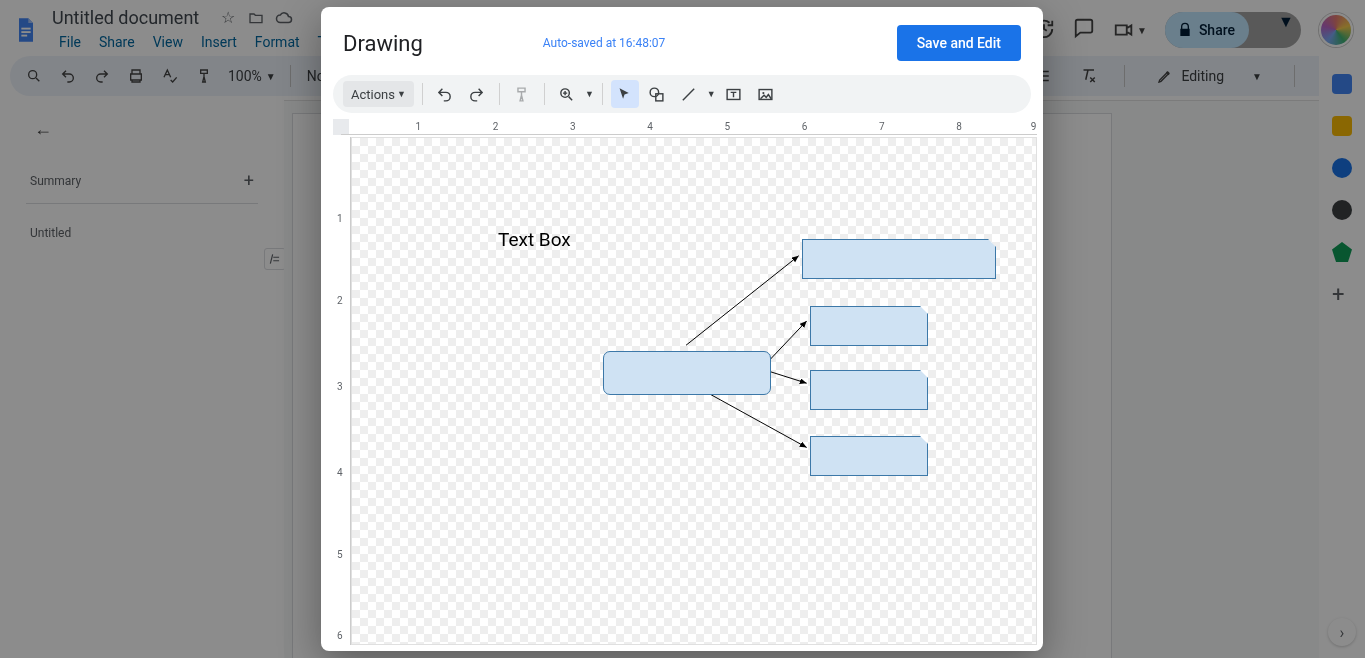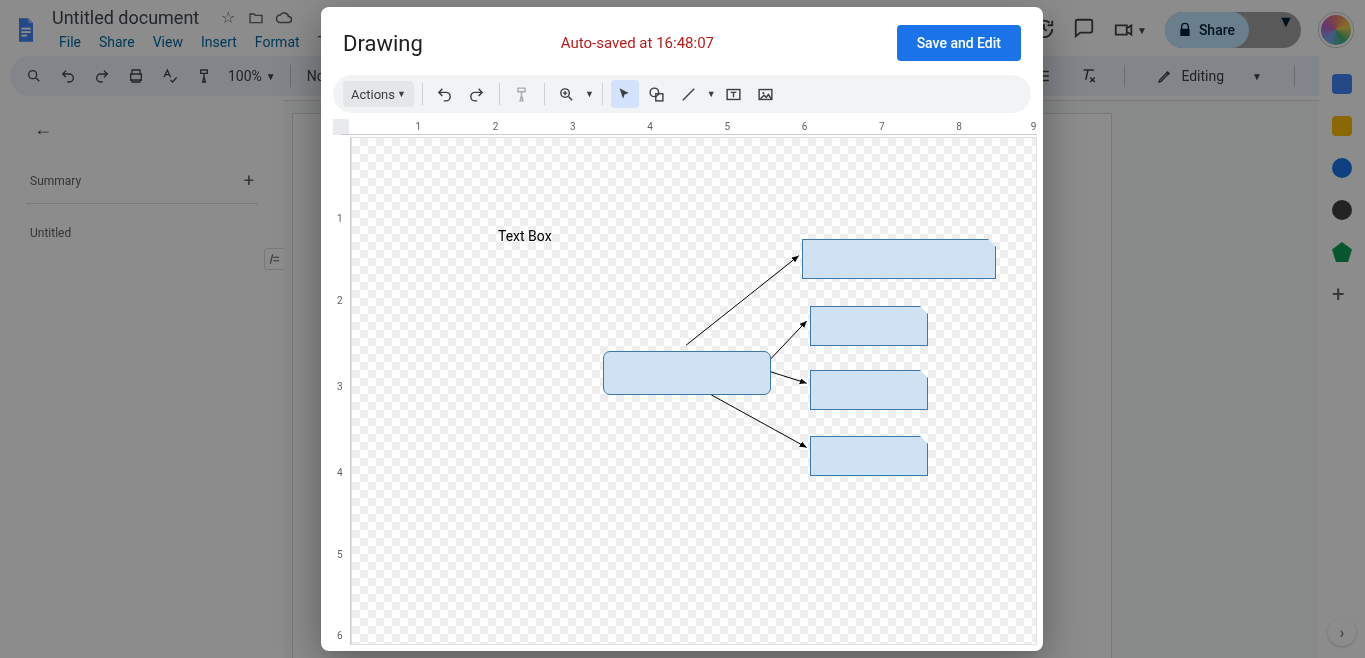--- a/index.html
+++ b/index.html
@@ -51,23 +51,23 @@
   .ric.keep { background:#fbbc04;}
   .ric.task { background:#1a73e8; border-radius:50%;}
   .ric.cont { background:#3c4043; border-radius:50%;}
   .ric.maps { background:#0f9d58; clip-path:polygon(50% 0,100% 38%,80% 100%,20% 100%,0 38%);}
   .ric.plus { color:#5f6368; font-size:22px; line-height:1; background:none;}
   .rail-expand { position:absolute; bottom:12px; width:28px; height:28px; border-radius:50%; background:#fff; box-shadow:0 1px 3px rgba(0,0,0,.2); display:flex; align-items:center; justify-content:center; color:#5f6368;}
 
 
   
   .modal { position:absolute; left:321px; top:7px; width:722px; height:644px; background:#fff; border-radius:8px; box-shadow:0 12px 40px rgba(0,0,0,.35); display:flex; flex-direction:column; overflow:hidden;}
-  .modal-header { display:flex; align-items:center; padding:18px 22px 14px; gap:18px;}
+  .modal-header { display:flex; align-items:center; padding:18px 22px 14px; }
   .modal-title { font-size:22px; color:#202124;}
-  .autosave { font-size:15px; color:#b91c1c; margin-left:120px;}
+  .autosave { font-size:12px; color:#3b82f6; margin-left:120px;}
   .save-close { margin-left:auto; background:#1a73e8; color:#fff; border:none; height:36px; padding:0 20px; border-radius:4px; font-size:14px; font-weight:500;}
 
   .modal-toolbar { margin:0 12px; background:#f1f3f4; border-radius:22px; height:38px; display:flex; align-items:center; padding:0 10px; gap:4px;}
   .actions-btn { background:#e4e6e8; border:none; height:26px; padding:0 8px; border-radius:4px; font-size:13px; color:#3c4043; display:flex; align-items:center; gap:2px;}
   .mtbtn { width:28px; height:28px; display:flex; align-items:center; justify-content:center; color:#3c4043; border-radius:4px;}
   .mtbtn.sel { background:#d3e3fd;}
   .mtbtn svg { width:17px; height:17px; }
   .msep { width:1px; height:22px; background:#d0d0d0; margin:0 4px;}
 
   .ruler-area { position:relative; margin-top:6px; height:18px; }
@@ -84,21 +84,21 @@
     background-size:16px 16px;
     background-position:0 0,8px 8px;
     border:1px solid #e0e0e0;
   }
   .vruler-strip { position:absolute; left:14px; top:0; width:16px; bottom:6px; border-right:1px solid #ccc; font-size:10px; color:#5f6368;}
   .vruler-strip .tick { position:absolute; left:2px; transform:translateY(-50%);}
 
   .shape { position:absolute; background:#cfe2f3; border:1px solid #3c78a8;}
   .rounded { border-radius:7px;}
   .snip { clip-path: polygon(0 0, calc(100% - 8px) 0, 100% 8px, 100% 100%, 0 100%);}
-  .textbox-label { position:absolute; font-size:14px; color:#000;}
+  .textbox-label { position:absolute; font-size:19px; color:#000;}
   .arrow-line { position:absolute; }
 
 </style>
 </head>
 <body>
 
 <div class="app">
   <div class="titlebar">
     <div class="docs-logo">
       <svg viewBox="0 0 24 24">

